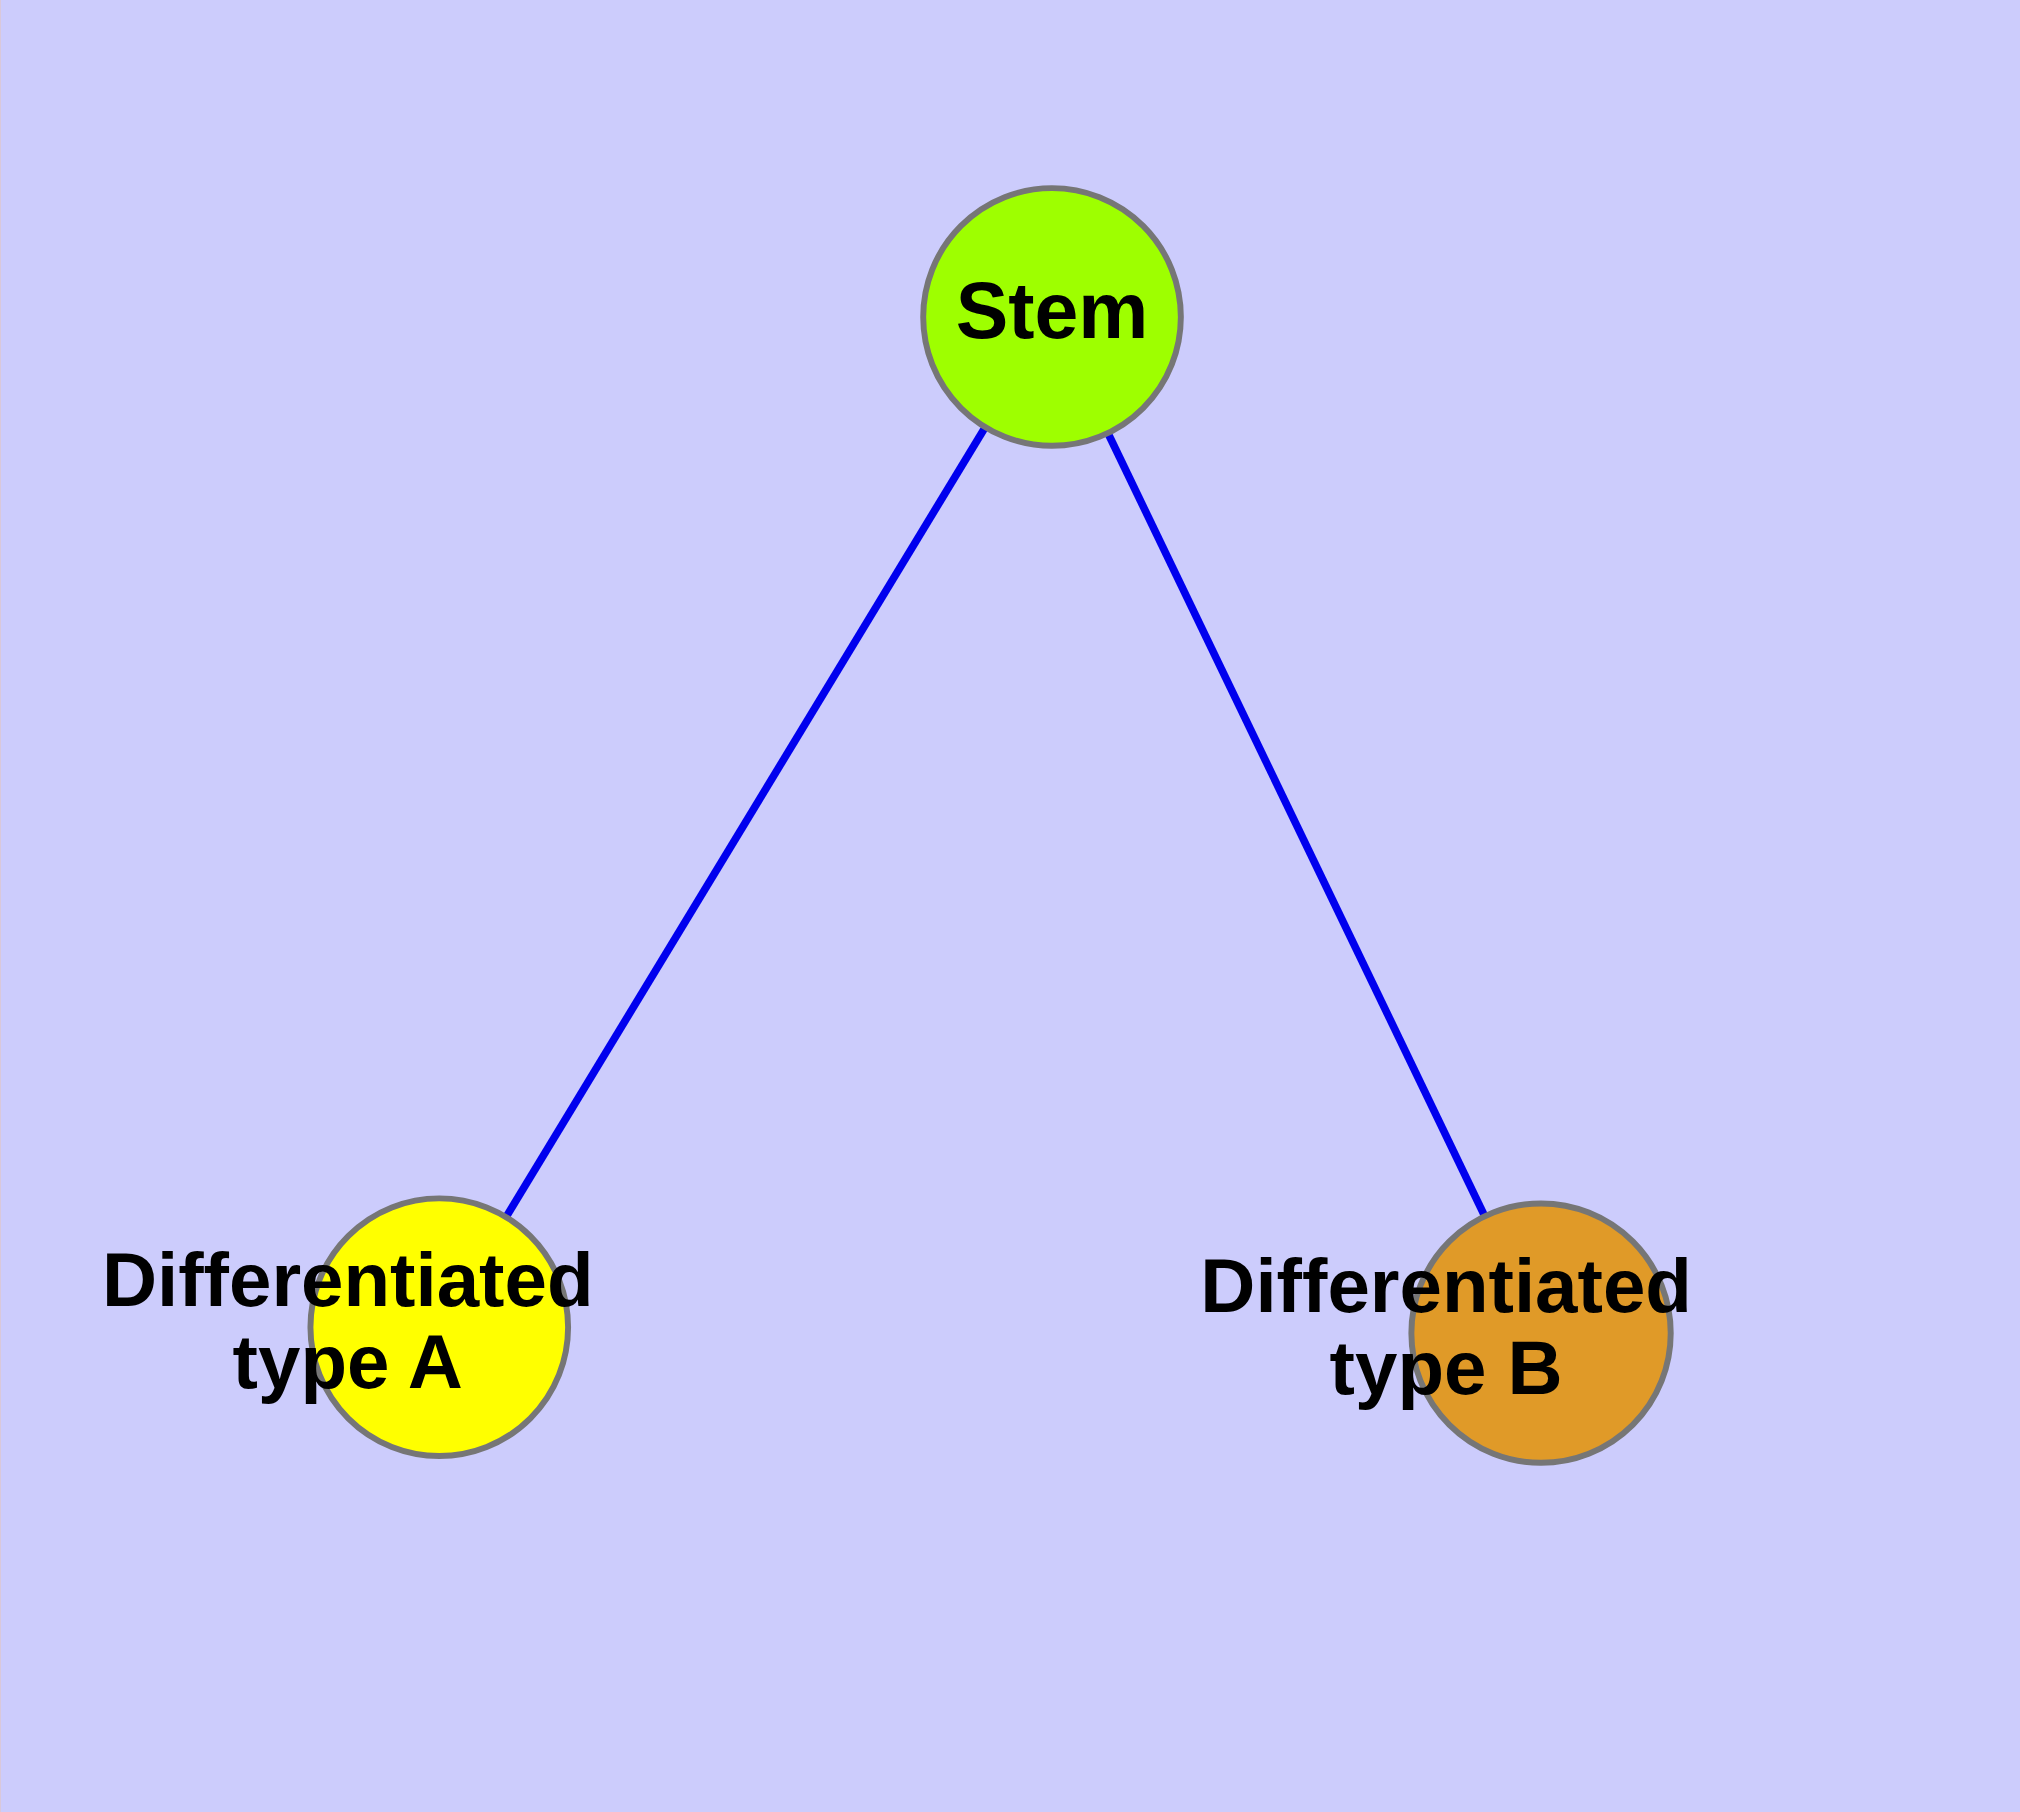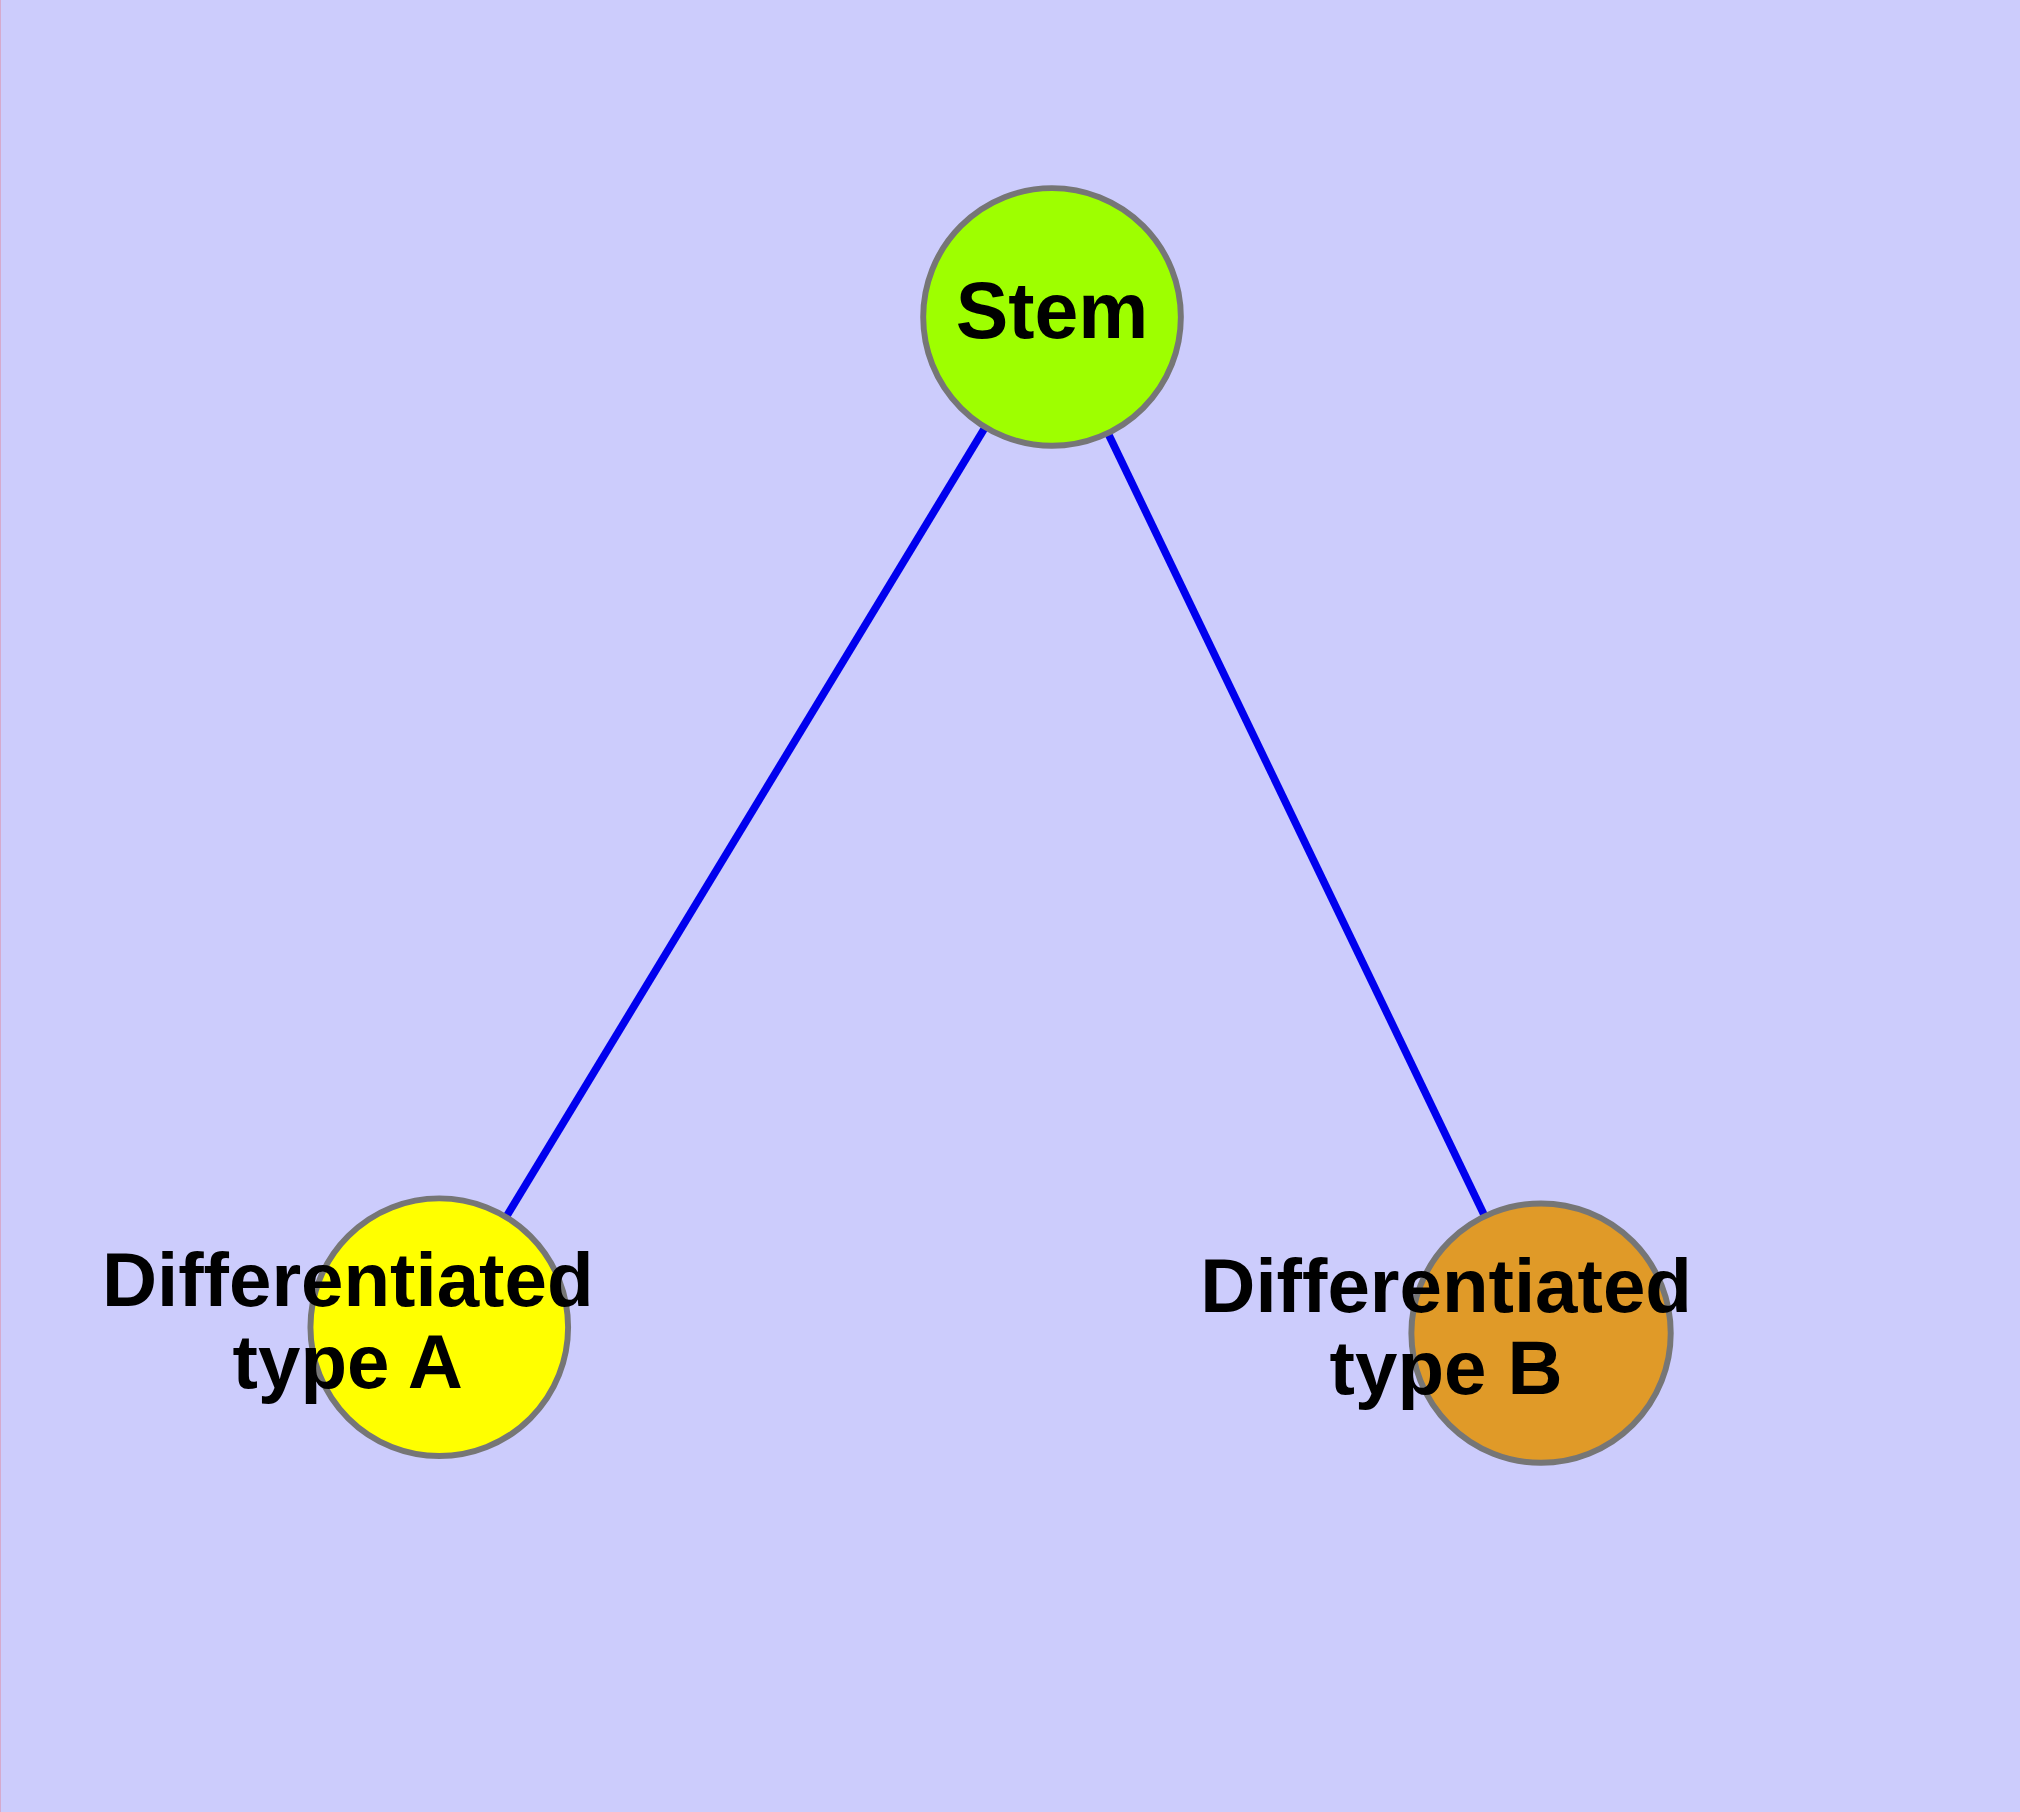--- a/index.html
+++ b/index.html
@@ -31,21 +31,21 @@
     font-weight: bold;
     fill: #000000;
     dominant-baseline: middle;
     text-anchor: middle;
     paint-order: normal;
   }
 </style>
 </head>
 <body>
 
-<div id="canvas" style="width: 2021px; height: 1812px; background: #ef4444;">
+<div id="canvas" style="width: 2021px; height: 1812px; background: #fdba74;">
   <svg id="graph-svg" viewBox="0 0 2384 2138">
     <rect x="0" y="0" width="2384" height="2138" fill="#ccccfc"></rect>
 
     <g>
       <line x1="1163.209440838438" y1="502.25220818891" x2="595.790559161562" y2="1437.7477918110899" stroke="#0000ee" stroke-width="9" stroke-linecap="butt"></line>
       <line x1="1306.0452260429922" y1="509.1633033371709" x2="1752.5211391167213" y2="1436.9356079739148" stroke="#0000ee" stroke-width="9" stroke-linecap="butt"></line>
     </g>
 
     <g>
       <g>

